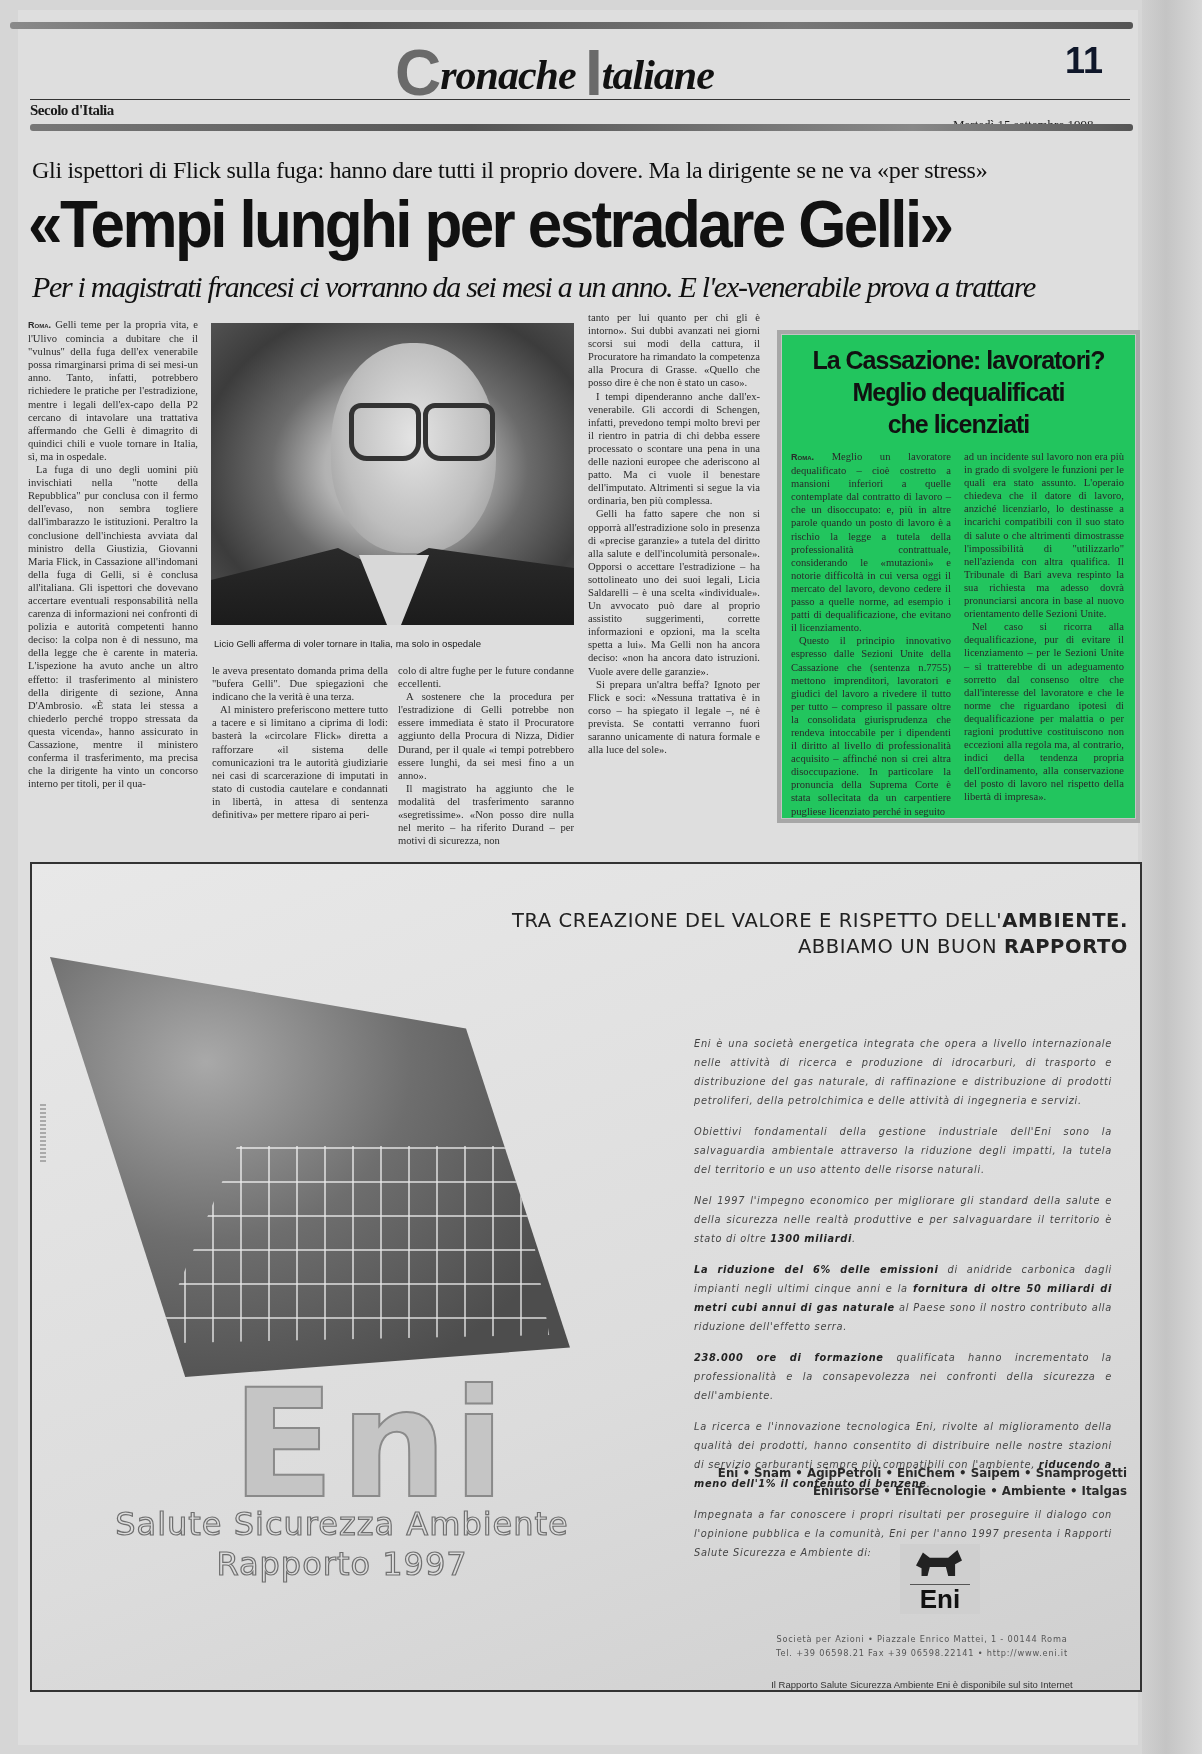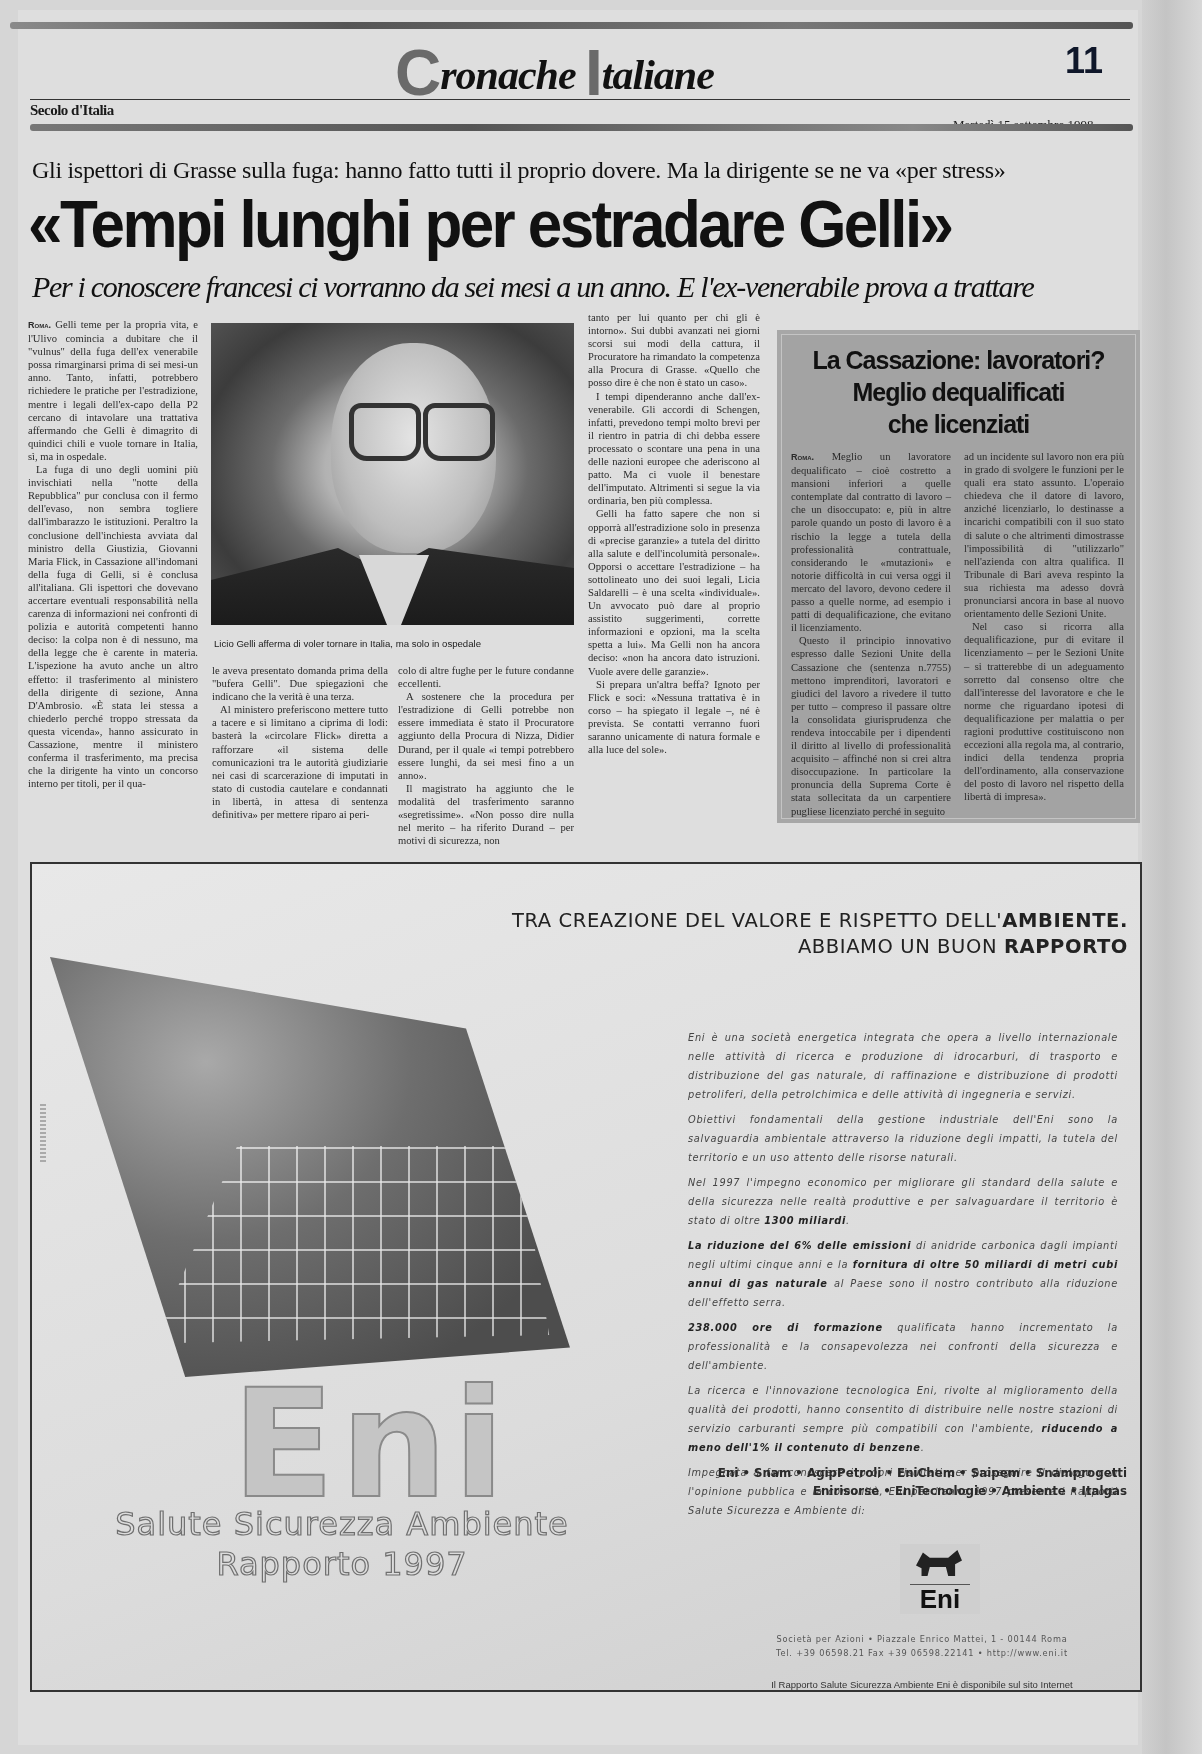--- a/index.html
+++ b/index.html
@@ -24,32 +24,32 @@
   .col p { margin: 0; text-indent: 8px; }
   .col p.first { text-indent: 0; }
   .col .dateline { font-family: "Liberation Sans", sans-serif; font-weight: bold; font-size: 9px; font-variant: small-caps; }
   .photo { position: absolute; left: 211px; top: 323px; width: 363px; height: 302px; background: radial-gradient(ellipse at 52% 48%, #cfcfcf 0%, #b2b2b2 28%, #6b6b6b 48%, #3c3c3c 75%, #555 100%); overflow: hidden; }
   .photo .face { position: absolute; left: 120px; top: 20px; width: 165px; height: 210px; border-radius: 48% 48% 44% 44%; background: radial-gradient(ellipse at 50% 45%, #e4e4e4, #bdbdbd 60%, #8e8e8e); }
   .photo .glass { position: absolute; top: 80px; width: 62px; height: 48px; border: 5px solid #333; border-radius: 12px 12px 18px 18px; }
   .photo .suit { position: absolute; left: 0; top: 225px; width: 363px; height: 80px; background: linear-gradient(180deg,#2a2a2a,#1b1b1b); clip-path: polygon(0 40%, 35% 0, 48% 30%, 60% 0, 100% 25%, 100% 100%, 0 100%); }
   .photo .collar { position: absolute; left: 148px; top: 232px; width: 70px; height: 70px; background: #d8d8d8; clip-path: polygon(0 0, 100% 0, 60% 100%, 40% 100%); }
   .caption { position: absolute; left: 214px; top: 638px; font-family: "Liberation Sans", sans-serif; font-size: 9.6px; color: #222; }
   
-  .box { position: absolute; left: 777px; top: 330px; width: 355px; height: 485px; border: 4px solid #a7a7a7; background: #a3a3a3; box-shadow: inset 0 0 0 1px #c4c4c4; }
+  .box { position: absolute; left: 777px; top: 330px; width: 355px; height: 485px; border: 4px solid #a7a7a7; background: #22c55e; box-shadow: inset 0 0 0 1px #c4c4c4; }
   .box-title { position: absolute; left: 0; width: 355px; top: 10px; text-align: center; font-family: "Liberation Sans", sans-serif; font-weight: bold; font-size: 25px; line-height: 32px; letter-spacing: -1px; color: #111; }
   
   .ad { position: absolute; left: 30px; top: 862px; width: 1108px; height: 826px; border: 2px solid #333; background: linear-gradient(160deg,#e8e8e8,#dcdcdc 60%,#cfcfcf); }
   .ad-slogan { position: absolute; right: 12px; top: 44px; text-align: right; font-family: "DejaVu Sans", sans-serif; font-size: 19.5px; line-height: 26px; letter-spacing: 0.6px; color: #222; }
   .ad-slogan b { font-weight: bold; }
   .ad-visual { position: absolute; left: 18px; top: 93px; width: 520px; height: 420px; background: radial-gradient(ellipse at 30% 25%, #a9a9a9, #6e6e6e 40%, #4d4d4d 80%); clip-path: polygon(0 0, 80% 17%, 100% 93%, 26% 100%); }
   .ad-grid { position: absolute; left: 0; top: 0; width: 520px; height: 420px; background-image: linear-gradient(90deg, rgba(255,255,255,0.7) 2px, transparent 2px), linear-gradient(rgba(255,255,255,0.7) 2px, transparent 2px); background-size: 28px 34px; background-position: 190px 190px; clip-path: polygon(36% 45%, 90% 45%, 96% 90%, 20% 92%); opacity: 0.85; }
   .ad-eni-big { position: absolute; left: 200px; top: 510px; font-family: "DejaVu Sans", sans-serif; font-weight: bold; font-size: 150px; letter-spacing: 6px; color: #c5c5c5; -webkit-text-stroke: 2px #8a8a8a; line-height: 140px; }
   .ad-report { position: absolute; left: 50px; top: 640px; width: 520px; text-align: center; font-family: "DejaVu Sans", sans-serif; font-size: 32px; line-height: 40px; color: #dcdcdc; -webkit-text-stroke: 1.2px #6f6f6f; letter-spacing: 1px; }
   .ad-body { position: absolute; left: 650px; top: 158px; width: 442px; font-family: "DejaVu Sans", sans-serif; font-style: italic; font-size: 9.8px; line-height: 19px; letter-spacing: 0.7px; text-align: justify; color: #444; }
-  .ad-body p { margin: 6px; }
+  .ad-body p { margin: 12px; }
   .ad-body b { color: #222; }
   .ad-companies { position: absolute; left: 650px; top: 600px; width: 445px; text-align: right; font-family: "DejaVu Sans", sans-serif; font-weight: bold; font-size: 11.8px; line-height: 18px; color: #2a2a2a; }
   .ad-logo { position: absolute; left: 868px; top: 680px; width: 80px; height: 70px; background: #cfcfcf; }
   .ad-logo .dog { position: absolute; left: 16px; top: 6px; width: 46px; height: 26px; background: #222; clip-path: polygon(0 60%, 15% 10%, 30% 30%, 70% 30%, 90% 0, 100% 40%, 85% 55%, 85% 100%, 70% 100%, 65% 65%, 30% 65%, 25% 100%, 12% 100%, 12% 70%); }
   .ad-logo .line { position: absolute; left: 10px; top: 40px; width: 60px; height: 1px; background: #555; }
   .ad-logo .word { position: absolute; left: 0; width: 80px; top: 40px; text-align: center; font-family: "Liberation Sans", sans-serif; font-weight: bold; font-size: 26px; color: #111; }
   .ad-address { position: absolute; left: 690px; top: 768px; width: 400px; text-align: center; font-family: "DejaVu Sans", sans-serif; font-size: 8.2px; line-height: 14px; letter-spacing: 0.8px; color: #555; }
   .ad-footnote { position: absolute; left: 690px; top: 815px; width: 400px; text-align: center; font-family: "Liberation Sans", sans-serif; font-size: 9.5px; color: #333; }
   .ad-side-credit { position: absolute; left: 8px; top: 240px; width: 6px; height: 60px; background: repeating-linear-gradient(#aaa 0 2px, transparent 2px 4px); }
 </style>
@@ -60,23 +60,23 @@
 <div class="page"></div>
 
 <div class="rule-top"></div>
 <div class="section-title"><span class="cap">C</span><span>ronache </span><span class="cap">I</span><span>taliane</span></div>
 <div class="page-num">11</div>
 <div class="rule-mid"></div>
 <div class="brand">Secolo d'Italia</div>
 <div class="date">Martedì 15 settembre 1998</div>
 <div class="rule-bot"></div>
 
-<div class="kicker">Gli ispettori di Grasse sulla fuga: hanno fatto tutti il proprio dovere. Ma la dirigente se ne va «per stress»</div>
+<div class="kicker">Gli ispettori di Flick sulla fuga: hanno dare tutti il proprio dovere. Ma la dirigente se ne va «per stress»</div>
 <div class="headline">«Tempi lunghi per estradare Gelli»</div>
-<div class="subhead">Per i conoscere francesi ci vorranno da sei mesi a un anno. E l'ex-venerabile prova a trattare</div>
+<div class="subhead">Per i magistrati francesi ci vorranno da sei mesi a un anno. E l'ex-venerabile prova a trattare</div>
 
 <div class="col" style="left:28px; top:318px; width:170px;">
   <p class="first"><span class="dateline">Roma.</span> <span>Gelli teme per la propria vita, e l'Ulivo comincia a dubitare che il "vulnus" della fuga dell'ex venerabile possa rimarginarsi prima di sei mesi-un anno. Tanto, infatti, potrebbero richiedere le pratiche per l'estradizione, mentre i legali dell'ex-capo della P2 cercano di intavolare una trattativa affermando che Gelli è dimagrito di quindici chili e vuole tornare in Italia, sì, ma in ospedale.</span></p>
   <p>La fuga di uno degli uomini più invischiati nella "notte della Repubblica" pur conclusa con il fermo dell'evaso, non sembra togliere dall'imbarazzo le istituzioni. Peraltro la conclusione dell'inchiesta avviata dal ministro della Giustizia, Giovanni Maria Flick, in Cassazione all'indomani della fuga di Gelli, si è conclusa all'italiana. Gli ispettori che dovevano accertare eventuali responsabilità nella carenza di informazioni nei confronti di polizia e autorità competenti hanno deciso: la colpa non è di nessuno, ma della legge che è carente in materia. L'ispezione ha avuto anche un altro effetto: il trasferimento al ministero della dirigente di sezione, Anna D'Ambrosio. «È stata lei stessa a chiederlo perché troppo stressata da questa vicenda», hanno assicurato in Cassazione, mentre il ministero conferma il trasferimento, ma precisa che la dirigente ha vinto un concorso interno per titoli, per il qua-</p>
 </div>
 
 <div class="photo">
   <div class="face"></div>
   <div class="glass" style="left:138px;"></div>
   <div class="glass" style="left:212px;"></div>

